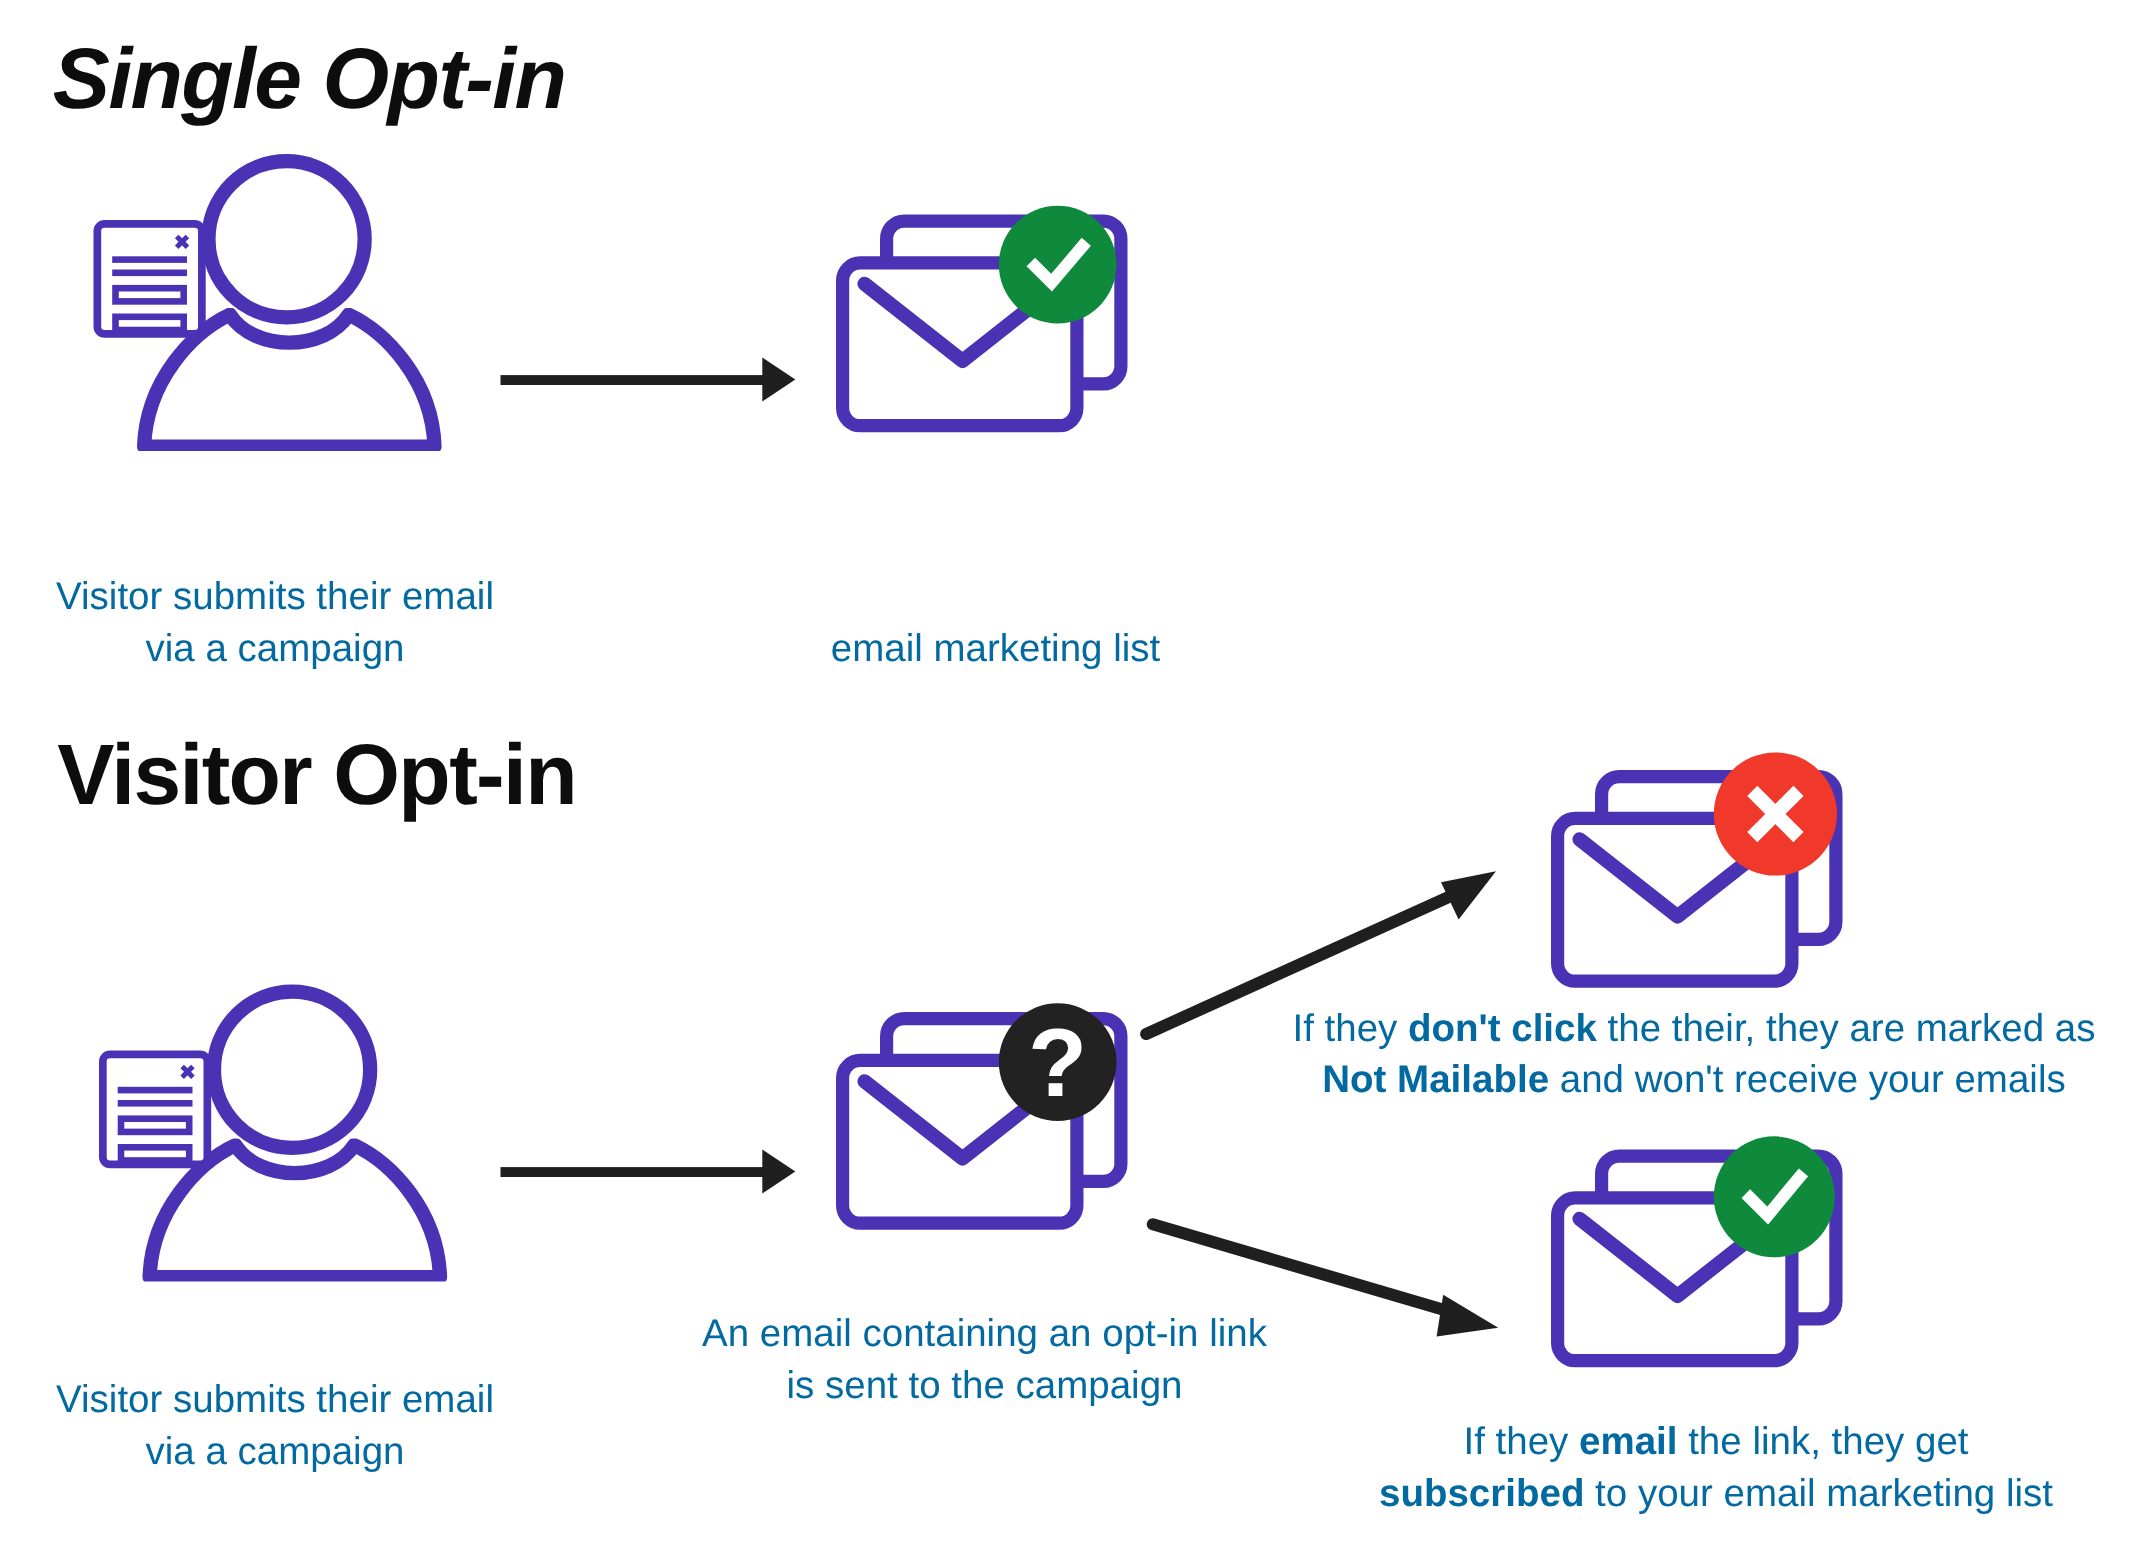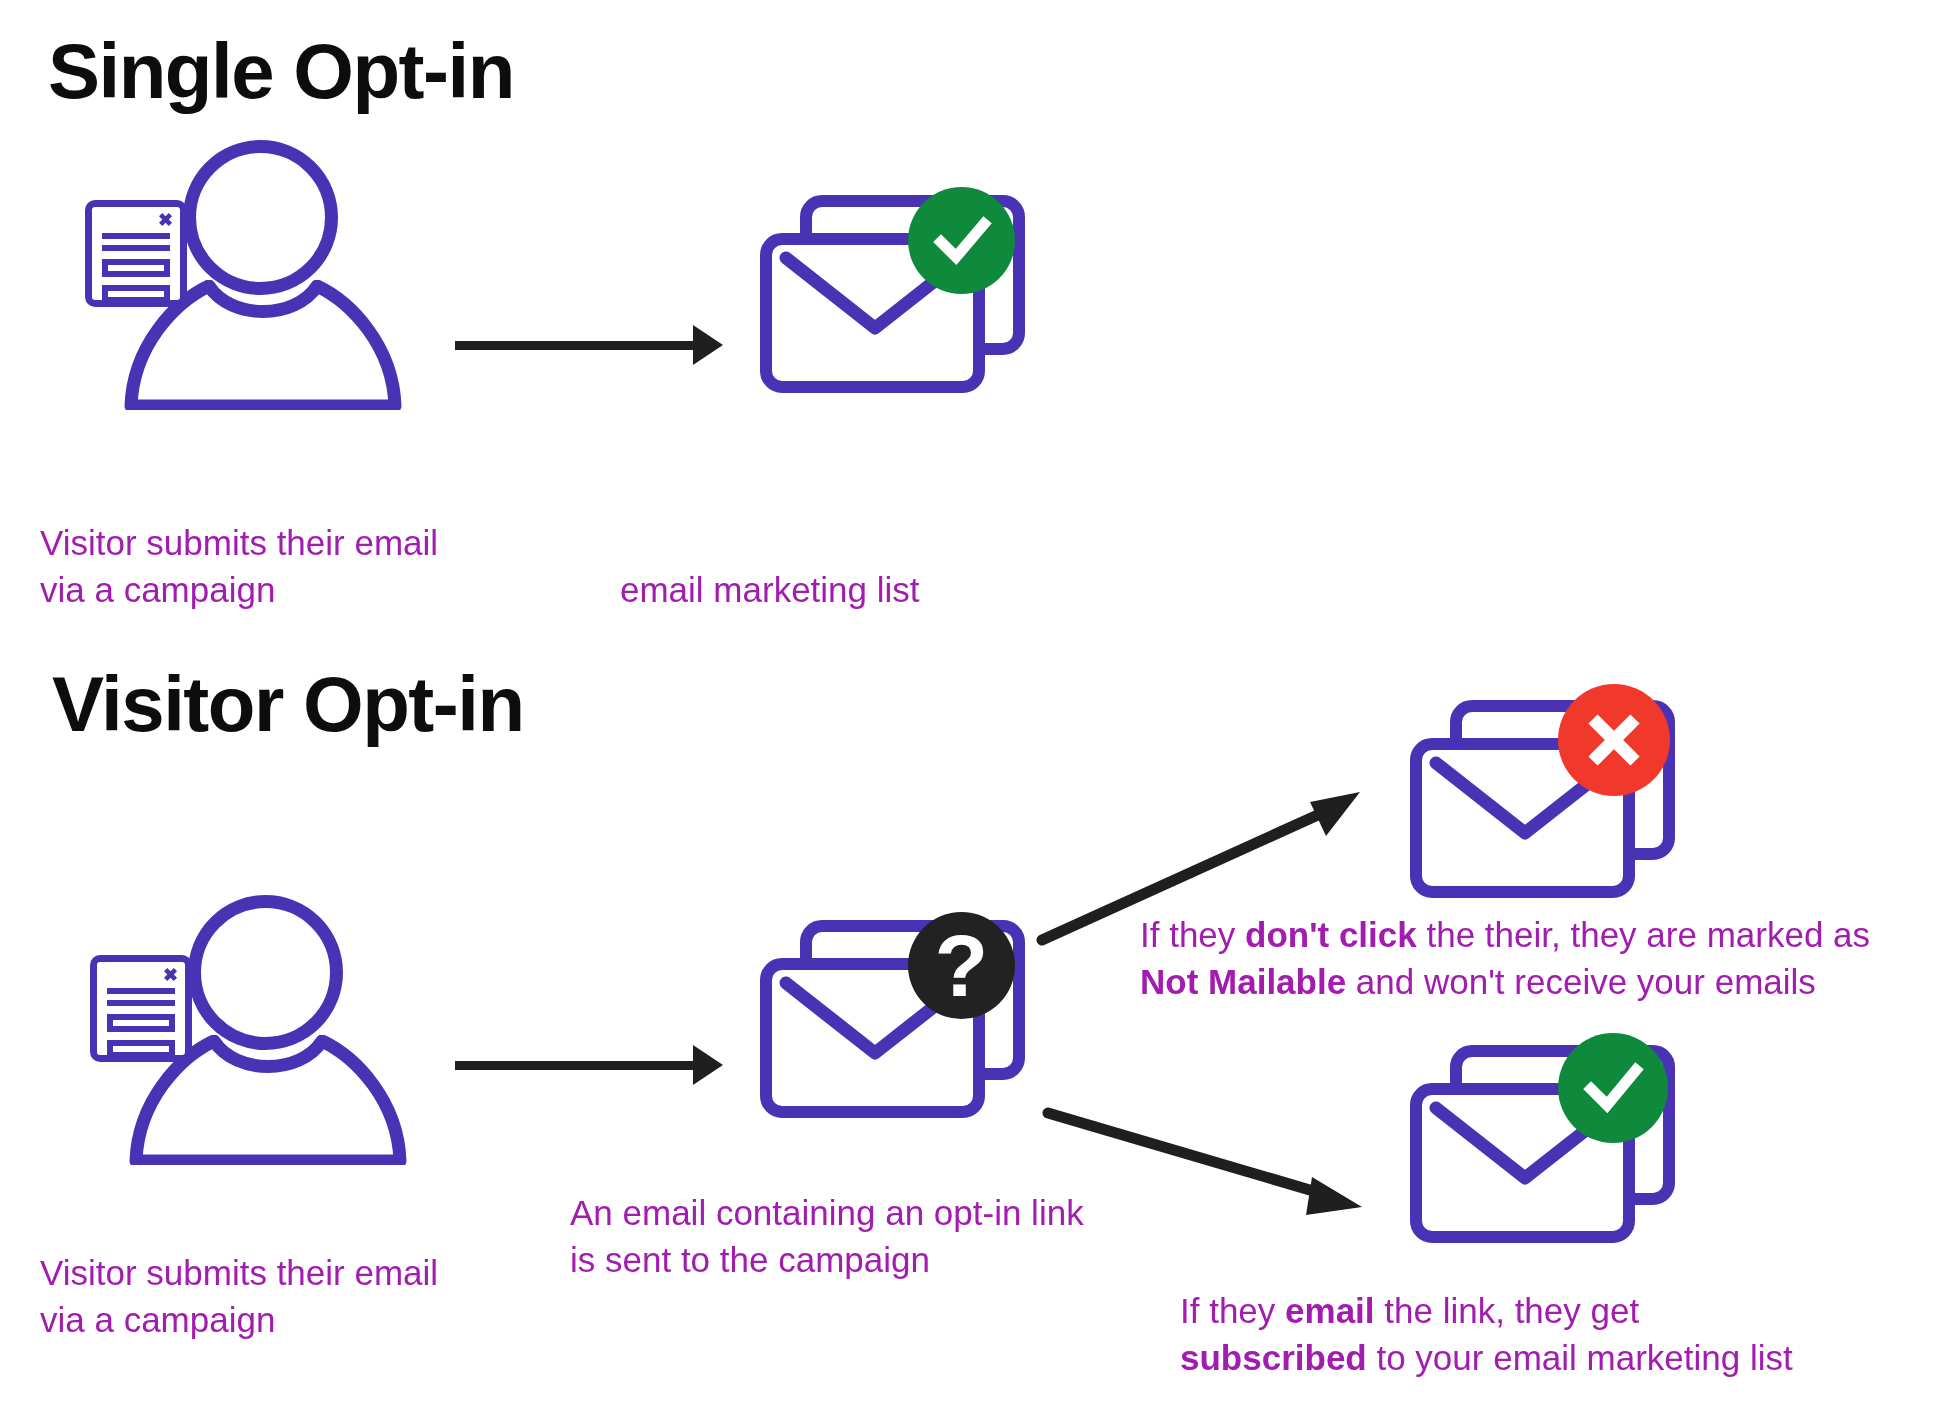--- a/index.html
+++ b/index.html
@@ -23,28 +23,29 @@
   }
   .section-title {
     position: absolute;
     font-weight: 700;
     font-size: 78px;
     letter-spacing: -1.5px;
     color: #0d0d0d;
     white-space: nowrap;
     line-height: 1;
   }
-  #title-single { left: 48px; top: 32px; }
+  #title-single { left: 48px; top: 32px; font-style: italic; }
   #title-double { left: 52px; top: 665px; }
 
   .caption {
     position: absolute;
     font-size: 35px;
     line-height: 1.34;
-    color: #a21caf;
+    color: #0369a1;
+    text-align: center;
     white-space: pre-line;
   }
   .caption b { font-weight: 700; }
 
   
   .person-group { position: absolute; }
   .person-head {
     position: absolute;
     border: 13px solid var(--purple);
     border-radius: 50%;

